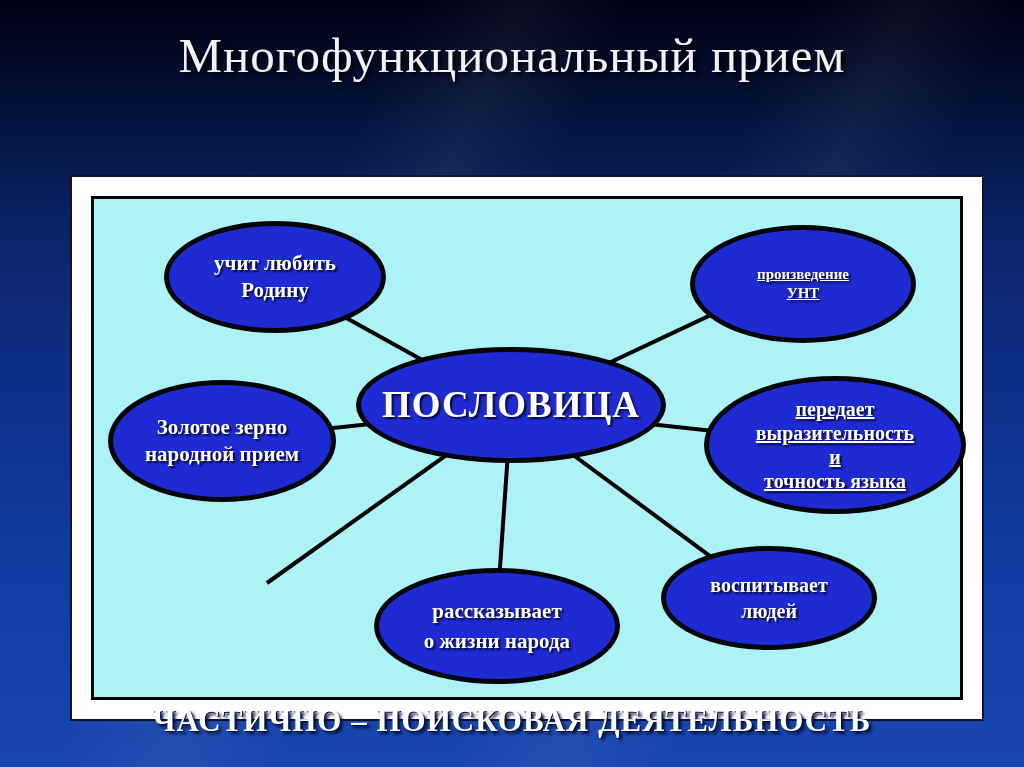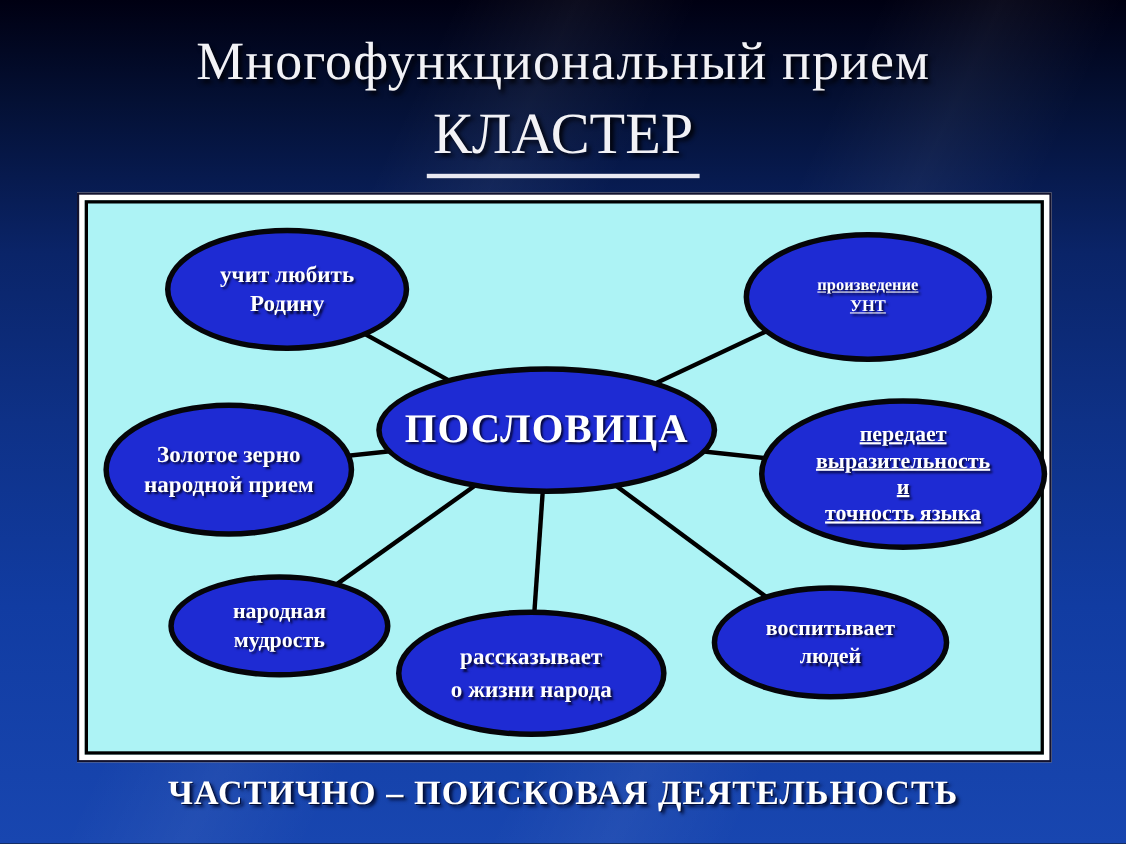--- a/index.html
+++ b/index.html
@@ -28,21 +28,21 @@
   .title-line2{font-size:53px;margin-top:8px;}
   .title-line2 span{
     display:inline-block;
     border-bottom:4px solid #e9e9f2;
     padding:0 6px 5px 6px;
   }
   .board{
     position:absolute;left:70px;top:175px;
     background:#ffffff;
     border:2px solid #12122e;
-    padding:5px;
+    padding:19px;
   }
   .board-inner{
     position:relative;
     width:866px;height:498px;
     background:#adf3f5;
     border:3px solid #000000;
   }
   .lines{position:absolute;left:0;top:0;width:866px;height:498px;pointer-events:none;}
   .node{
     position:absolute;
@@ -77,23 +77,20 @@
 </style>
 </head>
 <body>
 
 <div class="slide">
 
   <div class="sheen"></div>
 
   <div class="title">
     <div class="title-line1">Многофункциональный прием</div>
-    <div class="title-line2">
-      <span>КЛАСТЕР</span>
-    </div>
   </div>
 
   <div class="board">
     <div class="board-inner">
 
       <svg class="lines" viewBox="0 0 866 498">
         <line x1="417" y1="210" x2="180" y2="79" stroke="#000" stroke-width="4"></line>
         <line x1="417" y1="210" x2="685" y2="84" stroke="#000" stroke-width="4"></line>
         <line x1="417" y1="210" x2="127" y2="241" stroke="#000" stroke-width="4"></line>
         <line x1="417" y1="210" x2="740" y2="245" stroke="#000" stroke-width="4"></line>
@@ -111,22 +108,20 @@
       <div class="node node-l">Золотое зерно
 народной прием</div>
 
       <div class="node node-center">ПОСЛОВИЦА</div>
 
       <div class="node node-r">передает
 выразительность
 и
 точность языка</div>
 
-      <div class="node node-bl">народная
-мудрость</div>
 
       <div class="node node-br">воспитывает
 людей</div>
 
       <div class="node node-bc">рассказывает
 о жизни народа</div>
 
     </div>
   </div>
 

